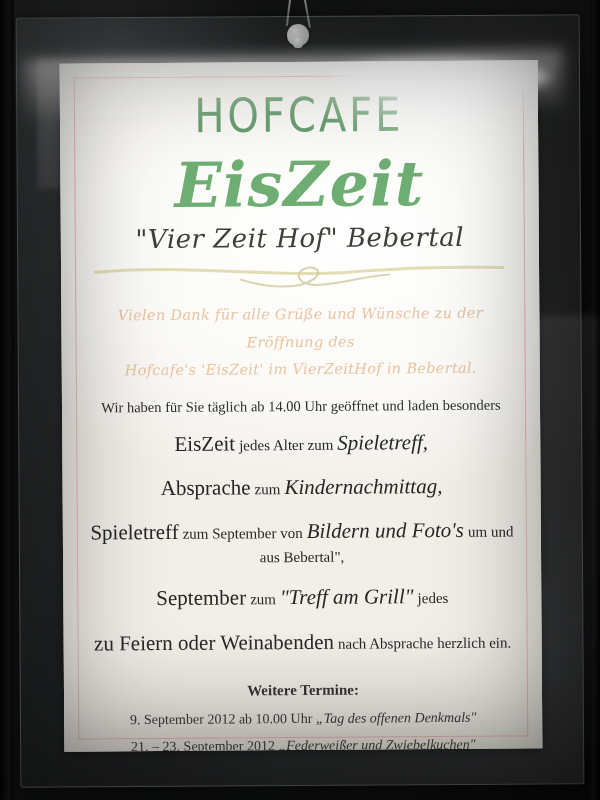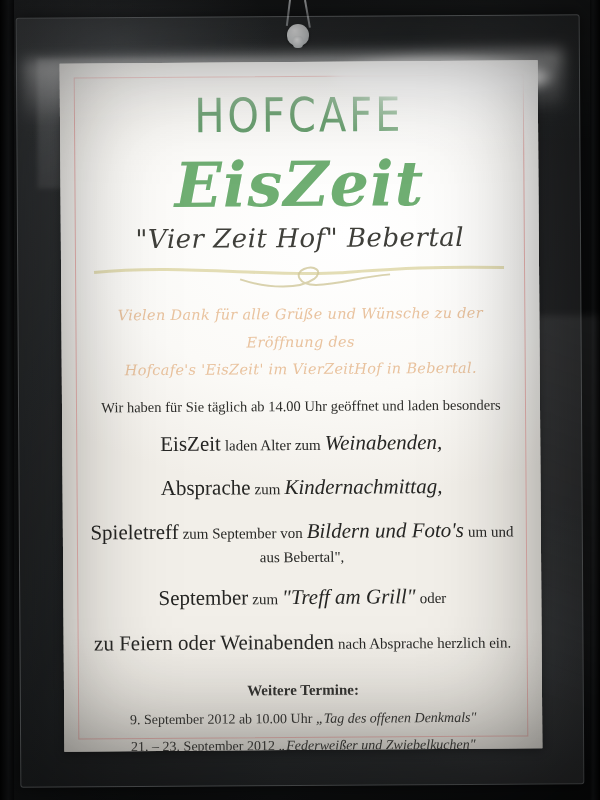--- a/index.html
+++ b/index.html
@@ -326,42 +326,42 @@
 
       <div class="thanks">
         <div>Vielen Dank für alle Grüße und Wünsche zu der Eröffnung des</div>
         <div>Hofcafe's 'EisZeit' im VierZeitHof in Bebertal.</div>
       </div>
 
       <div class="intro">Wir haben für Sie täglich ab 14.00 Uhr geöffnet und laden besonders</div>
 
       <div class="dayline">
         <span class="d-day">EisZeit</span>
-        <span class="d-small">laden Alter zum</span>
-        <span class="d-em">Weinabenden,</span>
+        <span class="d-small">jedes Alter zum</span>
+        <span class="d-em">Spieletreff,</span>
       </div>
 
       <div class="dayline">
         <span class="d-day">Absprache</span>
         <span class="d-small">zum</span>
         <span class="d-em">Kindernachmittag,</span>
       </div>
 
       <div class="dayline">
         <span class="d-day">Spieletreff</span>
         <span class="d-small">zum September von</span>
         <span class="d-em">Bildern und Foto's</span>
         <span class="d-small">um und aus Bebertal",</span>
       </div>
 
       <div class="dayline">
         <span class="d-day">September</span>
         <span class="d-small">zum</span>
         <span class="d-em">"Treff am Grill"</span>
-        <span class="d-small">oder</span>
+        <span class="d-small">jedes</span>
       </div>
 
       <div class="dayline">
         <span class="d-day">zu Feiern oder Weinabenden</span>
         <span class="d-small">nach Absprache herzlich ein.</span>
       </div>
 
       <div class="further-title">Weitere Termine:</div>
 
       <div class="term">

